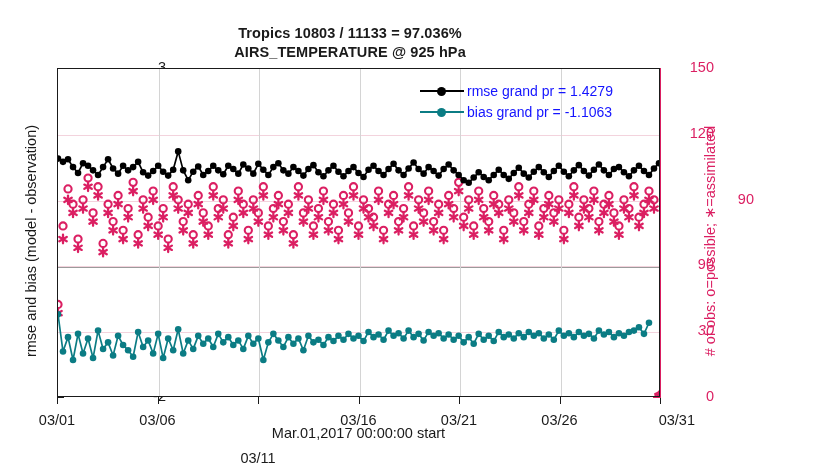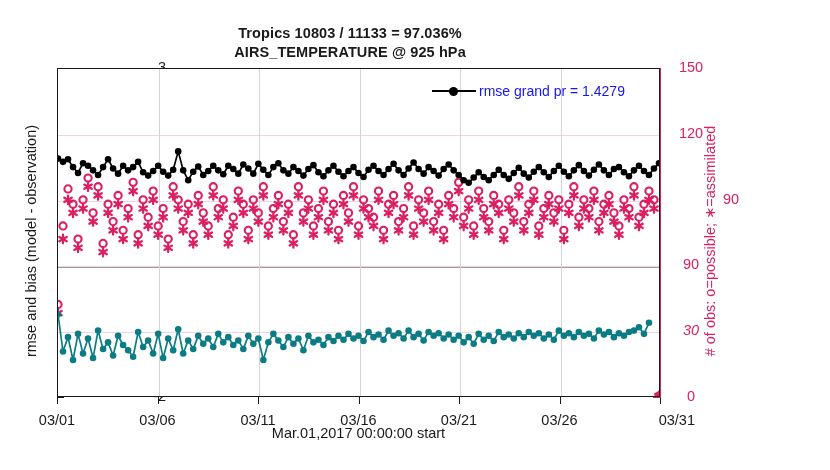--- a/index.html
+++ b/index.html
@@ -27,21 +27,21 @@
   .gridline-v{position:absolute;top:0;bottom:0;width:1px;background:#d4d4d4;}
   .gridline-h{position:absolute;left:0;right:0;height:1px;background:#f3d3dd;}
   .zeroline{position:absolute;left:0;right:0;height:1.2px;background:#9b9b9b;}
 
   
   .ytick-l{
     position:absolute;right:664px;text-align:right;width:40px;
     font-size:14.5px;color:#1a1a1a;transform:translateY(-9px);
   }
   .ytick-r{
-    position:absolute;left:668px;text-align:center;width:46px;
+    position:absolute;left:668px;text-align:right;width:46px;
     font-size:14.5px;color:#DB1F62;transform:translateY(-9px);
   }
   .tickmark-l{position:absolute;left:57px;width:7px;height:1.3px;background:#1a1a1a;}
   .tickmark-r{position:absolute;left:653px;width:7px;height:1.3px;background:#DB1F62;}
   .tickmark-x{position:absolute;top:397px;width:1.3px;height:7px;background:#1a1a1a;}
 
   .xtick{
     position:absolute;top:412px;width:70px;margin-left:-35px;text-align:center;
     font-size:14.5px;color:#1a1a1a;
   }
@@ -62,21 +62,21 @@
   }
   .footer{
     position:absolute;left:0;top:450px;width:830px;text-align:center;
     font-size:7.4px;color:#333;
   }
 
   
   .right-spine{position:absolute;left:659px;top:68px;width:1.6px;height:330px;background:#DB1F62;}
 
   
-  .legend{position:absolute;left:432px;top:80px;font-size:14px;}
+  .legend{position:absolute;left:420px;top:80px;font-size:14px;}
   .legend-row{display:flex;align-items:center;height:21px;}
   .legend-swatch{position:relative;width:44px;height:14px;margin-right:3px;}
   .legend-swatch .ln{position:absolute;left:0;top:6px;width:44px;height:2.4px;}
   .legend-swatch .dot{position:absolute;left:17px;top:3.4px;width:9px;height:9px;border-radius:50%;}
   .legend-text{color:#1414ff;white-space:nowrap;}
 
   
   .series-svg{position:absolute;inset:0;width:100%;height:100%;overflow:visible;}
 </style>
 </head>
@@ -119,21 +119,21 @@
       <div class="ytick-r" style="top: 331.2px; font-style: italic;">30</div>
       <div class="tickmark-r" style="top: 331.2px;"></div>
       <div class="ytick-r" style="top: 397px;">0</div>
       <div class="tickmark-r" style="top: 397px;"></div>
     </div>
   <div id="ticks-bottom">
       <div class="xtick" style="left: 57px;">03/01</div>
       <div class="tickmark-x" style="left: 57px;"></div>
       <div class="xtick" style="left: 157.5px;">03/06</div>
       <div class="tickmark-x" style="left: 157.5px;"></div>
-      <div class="xtick" style="left: 258px;">03/11</div>
+      <div class="xtick" style="left: 258px; margin-top: 38px;">03/11</div>
       <div class="tickmark-x" style="left: 258px;"></div>
       <div class="xtick" style="left: 358.5px;">03/16</div>
       <div class="tickmark-x" style="left: 358.5px;"></div>
       <div class="xtick" style="left: 459px;">03/21</div>
       <div class="tickmark-x" style="left: 459px;"></div>
       <div class="xtick" style="left: 559.5px;">03/26</div>
       <div class="tickmark-x" style="left: 559.5px;"></div>
       <div class="xtick" style="left: 660px; text-align: right;">03/31</div>
       <div class="tickmark-x" style="left: 660px;"></div>
     </div>
@@ -892,15 +892,22 @@
   </div>
 
   <div class="legend" id="legend">
       <div class="legend-row">
         <span class="legend-swatch">
           <span class="ln" style="background: rgb(0, 0, 0);"></span>
           <span class="dot" style="background: rgb(0, 0, 0);"></span>
         </span>
         <span class="legend-text">rmse grand pr = 1.4279</span>
       </div>
+      <div class="legend-row">
+        <span class="legend-swatch">
+          <span class="ln" style="background: rgb(11, 124, 132);"></span>
+          <span class="dot" style="background: rgb(11, 124, 132);"></span>
+        </span>
+        <span class="legend-text">bias grand pr = -1.1063</span>
+      </div>
     </div>
 
 </div>
 
 </body></html>

